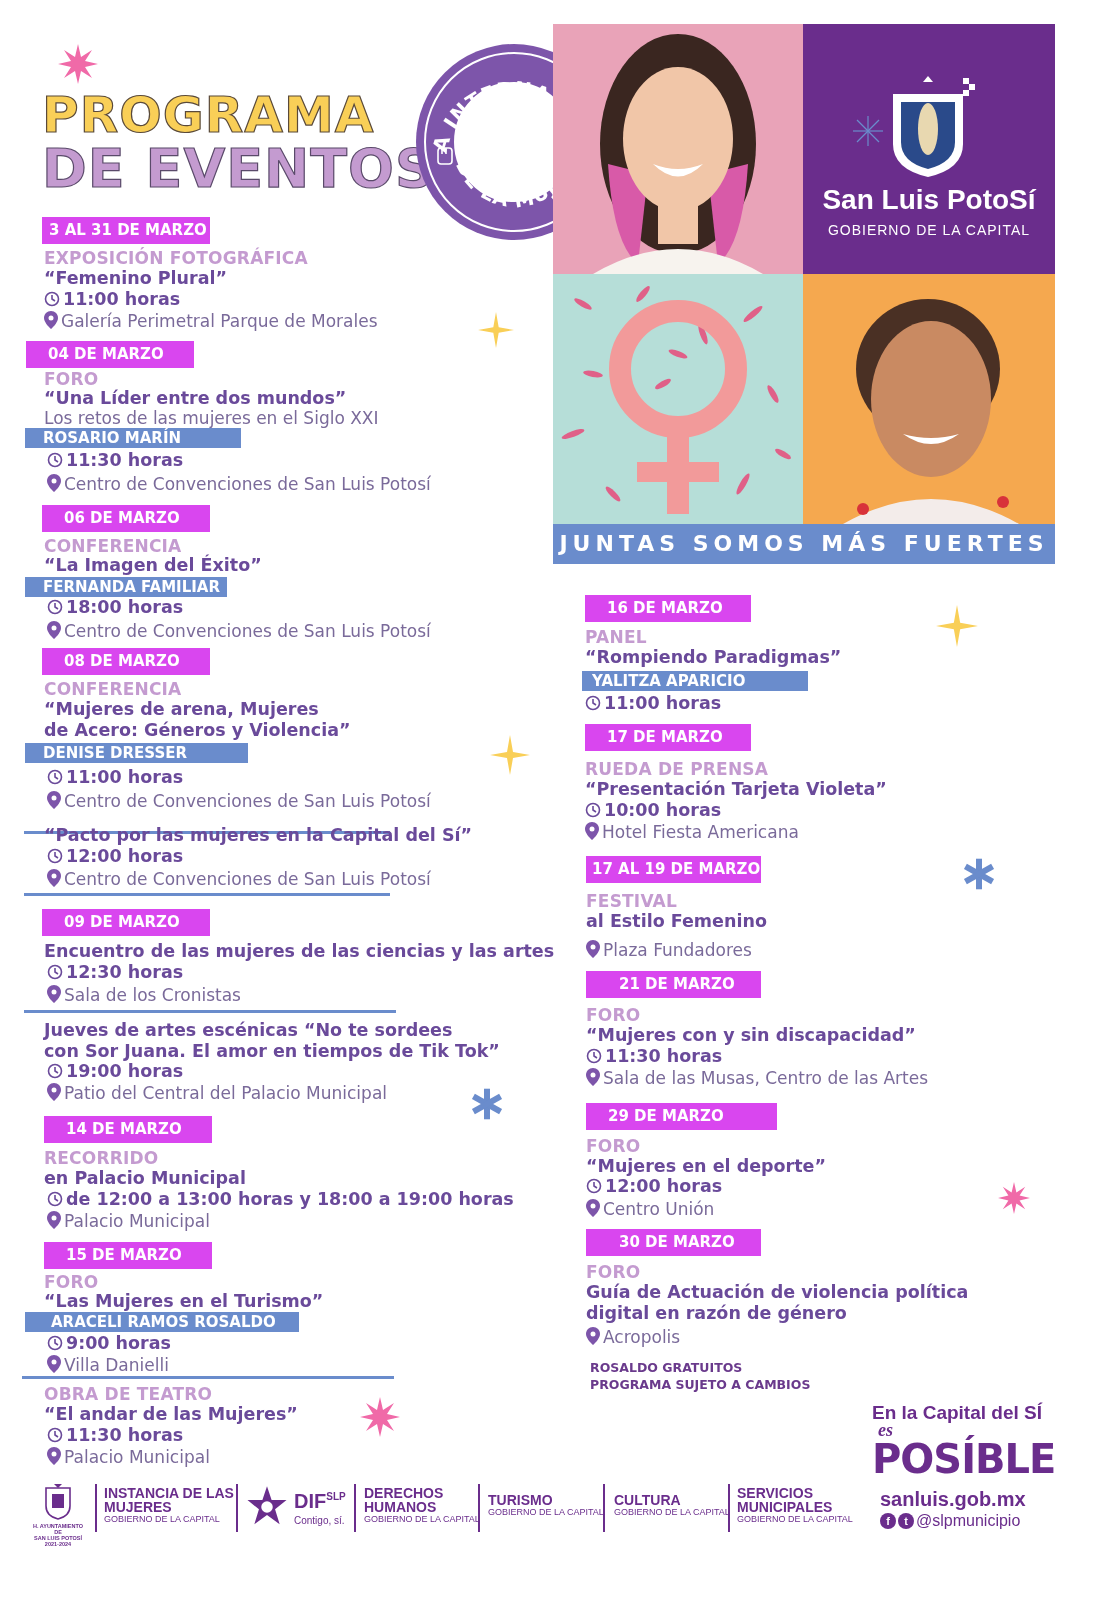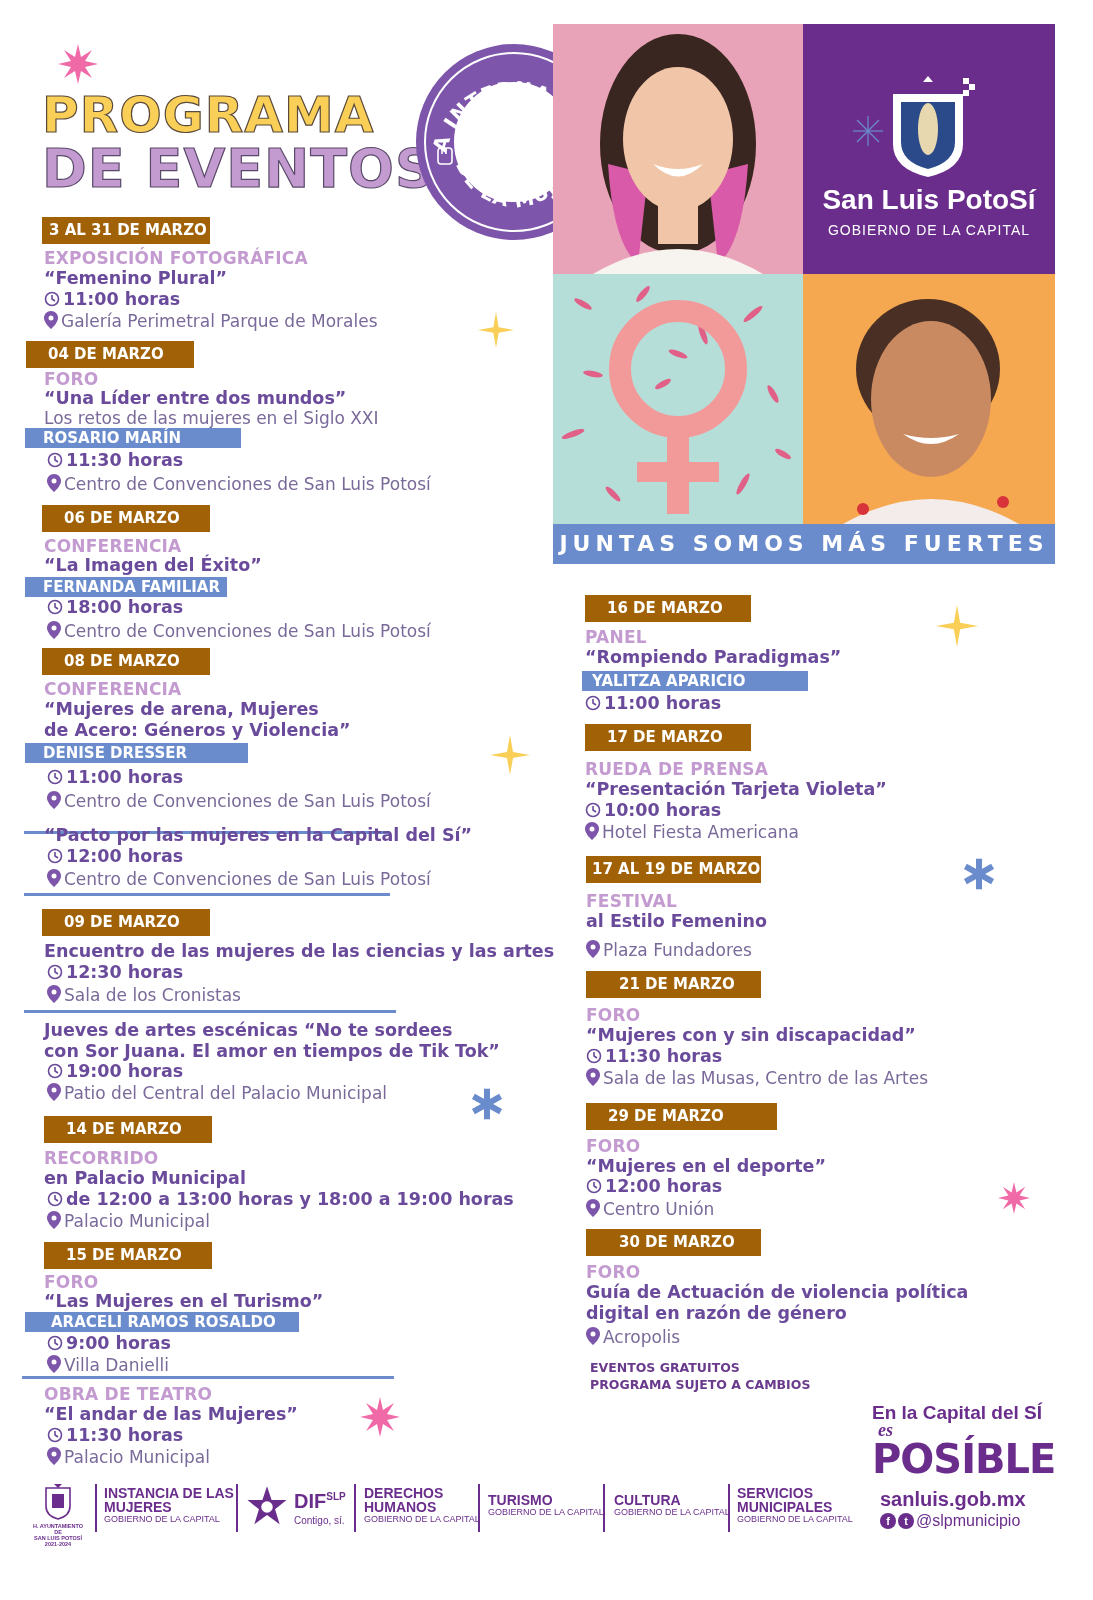--- a/index.html
+++ b/index.html
@@ -25,21 +25,21 @@
   .p-pink { left: 553px; top: 24px; width: 250px; height: 250px; background: #e9a3b8; }
   .p-purple { left: 803px; top: 24px; width: 252px; height: 250px; background: #6a2d8c; }
   .p-mint { left: 553px; top: 274px; width: 250px; height: 250px; background: #b6ded8; }
   .p-orange { left: 803px; top: 274px; width: 252px; height: 250px; background: #f5a84f; }
   .slogan { position: absolute; left: 553px; top: 524px; width: 502px; height: 40px; background: #6a8ccc; color: #fff; font-weight: 900; font-size: 22px; letter-spacing: 5px; text-align: center; line-height: 40px; }
 
   .logo-title { position: absolute; left: 0; top: 160px; width: 252px; text-align: center; color: #fff; font-weight: 700; font-size: 28px; font-family: "Liberation Sans", sans-serif; }
   .logo-sub { position: absolute; left: 0; top: 198px; width: 252px; text-align: center; color: #fff; font-size: 14px; letter-spacing: 1px; font-family: "Liberation Sans", sans-serif; }
 
   
-  .date { position: absolute; height: 27px; background: #a16207; color: #fff; font-weight: 700; font-size: 15px; line-height: 27px; padding-left: 22px; }
+  .date { position: absolute; height: 27px; background: #d946ef; color: #fff; font-weight: 700; font-size: 15px; line-height: 27px; padding-left: 22px; }
   .date.left { width: 168px; }
   .date.right { width: 166px; }
   .cat { position: absolute; font-weight: 900; font-size: 17px; color: #c49bd0; line-height: 1; letter-spacing: 0.2px; }
   .ttl { position: absolute; font-weight: 700; font-size: 17.5px; color: #6a4a9a; line-height: 21px; white-space: nowrap; }
   .sub { position: absolute; font-size: 17px; color: #7a6a9a; line-height: 1; white-space: nowrap; }
   .speaker { position: absolute; height: 20px; background: #6a8ccc; color: #fff; font-weight: 700; font-size: 15px; line-height: 20px; padding-left: 18px; }
   .time { position: absolute; font-weight: 700; font-size: 17.5px; color: #6a4a9a; line-height: 1; white-space: nowrap; }
   .place { position: absolute; font-size: 17px; color: #7a6a9a; line-height: 1; white-space: nowrap; }
   .ico { display: inline-block; vertical-align: -2px; margin-right: 3px; }
   .divider { position: absolute; height: 3px; background: #6a8ccc; }
@@ -364,21 +364,21 @@
 <div class="date right" style="left:586px;top:1229px;width:175px;padding-left:33px;">30 DE MARZO</div>
 <div class="cat" style="left:586px;top:1264px;">FORO</div>
 <div class="ttl" style="left:586px;top:1282px;">Guía de Actuación de violencia política</div>
 <div class="ttl" style="left:586px;top:1303px;">digital en razón de género</div>
 <div class="place" style="left:586px;top:1327px;"><svg class="ico" width="14" height="18" viewBox="0 0 14 18">
       <path d="M7 0 C3 0 0 3 0 7 C0 12 7 18 7 18 C7 18 14 12 14 7 C14 3 11 0 7 0Z" fill="#7d55aa"></path>
       <circle cx="7" cy="7" r="2.5" fill="#fff"></circle>
     </svg><span>Acropolis</span></div>
 
 <div class="notes">
-  <div>EVENTOS GRATUITOS</div>
+  <div>ROSALDO GRATUITOS</div>
   <div>PROGRAMA SUJETO A CAMBIOS</div>
 </div>
 
 <div class="capital">En la Capital del SÍ</div>
 <div class="es">es</div>
 <div class="posible">POSÍBLE</div>
 <div class="web">sanluis.gob.mx</div>
 <div class="social">
   <span class="soc-dot">f</span>
   <span class="soc-dot">t</span>

